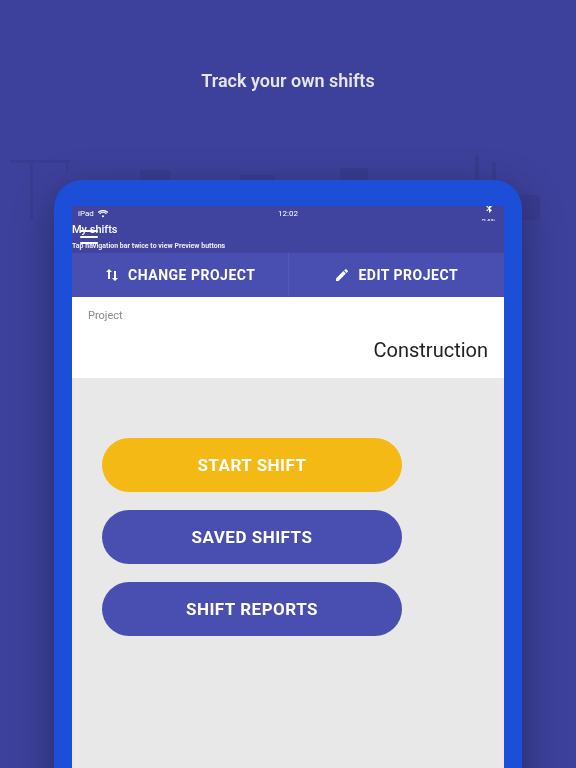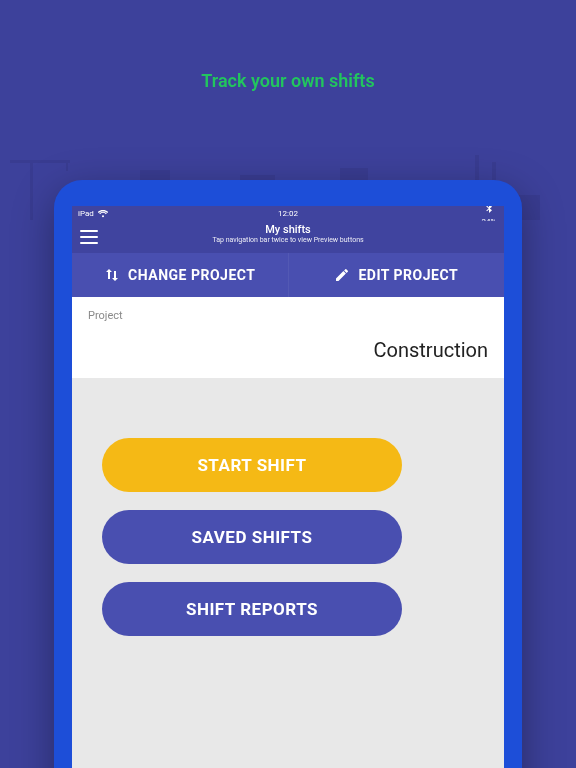--- a/index.html
+++ b/index.html
@@ -8,21 +8,21 @@
     width: 576px; height: 768px;
     background: #3d419b;
     position: relative;
   }
   .skyline {
     position: absolute; left: 0; right: 0; top: 150px; height: 70px;
     opacity: 0.22;
   }
   .tagline {
     position: absolute; top: 70px; left: 0; right: 0;
-    text-align: center; color: #22c55e; font-size: 18px; font-weight: 600;
+    text-align: center; color: #e5e5e5; font-size: 18px; font-weight: 600;
   }
   .device {
     position: absolute;
     left: 54px; top: 180px;
     width: 468px; height: 748px;
     background: #1d4ed8;
     border-radius: 28px 28px 0 0;
     box-shadow: 0 12px 40px rgba(0,0,0,0.35);
     overflow: hidden;
   }
@@ -48,23 +48,23 @@
   .navbar {
     background: #40449f;
     color: #fff;
     height: 32px;
     display: flex; align-items: center;
     position: relative;
     padding: 0 8px;
   }
   .hamburger { width: 18px; height: 14px; display: flex; flex-direction: column; justify-content: space-between; }
   .hamburger span { display: block; height: 2px; background: #fff; border-radius: 1px; }
-  .nav-center { position: absolute; left: 0; right: 0; top: 2px; text-align: center; pointer-events: none; }
+  .nav-center { position: absolute; left: 0; right: 0; top: 2px; pointer-events: none; }
   .nav-title { font-size: 11px; font-weight: 500; }
-  .nav-sub { font-size: 7px; opacity: 0.9; margin-top: 0; }
+  .nav-sub { font-size: 7px; opacity: 0.9; margin-top: 6px; font-weight: bold; }
   
   .actionbar {
     background: #494fb0;
     height: 44px;
     display: flex;
   }
   .action-btn {
     flex: 1;
     display: flex; align-items: center; justify-content: center; gap: 8px;
     color: #fff; font-weight: 700; font-size: 14px; letter-spacing: 0.5px;

